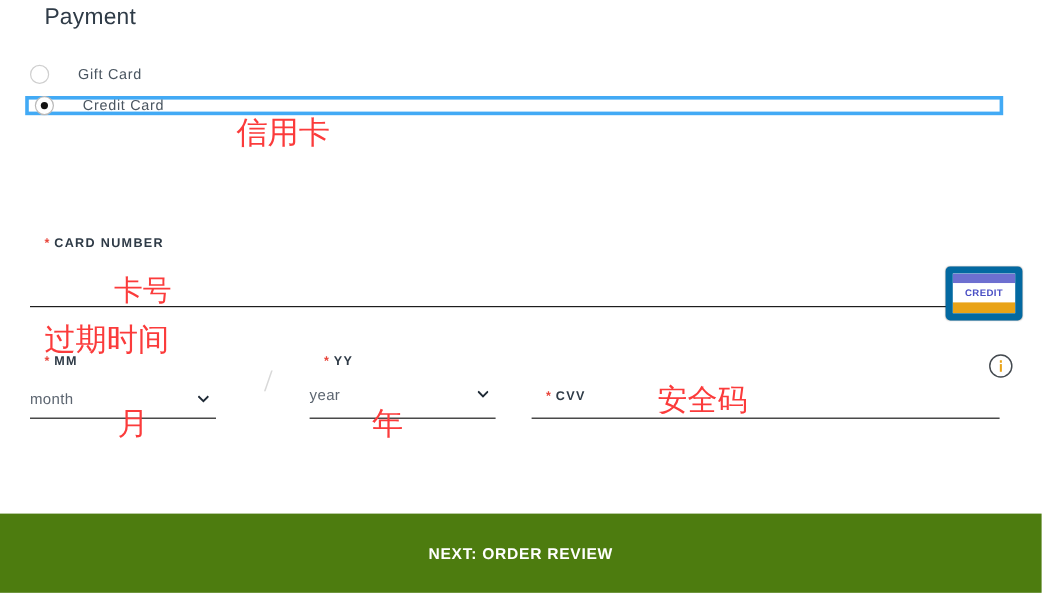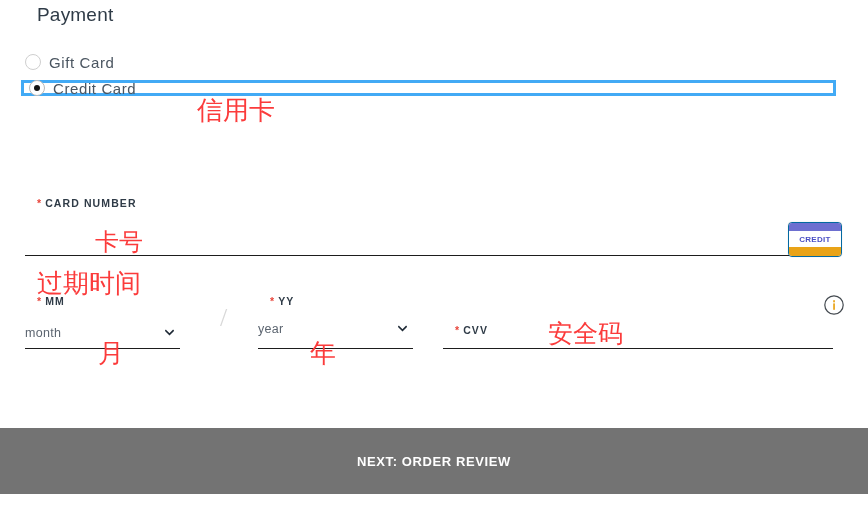--- a/index.html
+++ b/index.html
@@ -68,22 +68,22 @@
     left: 50%;
     top: 50%;
     width: 6px;
     height: 6px;
     margin-left: -3px;
     margin-top: -3px;
     border-radius: 50%;
     background: #141414;
   }
   .radio-label {
-    margin-left: 8px;
-    font-size: 15px;
+    margin-left: 24px;
+    font-size: 12px;
     color: #4a5560;
     letter-spacing: 0.6px;
   }
 
   
   .annot {
     color: #fb3b3b;
     font-family: "DejaVu Sans", "Liberation Sans", sans-serif;
     font-weight: 400;
     white-space: nowrap;
@@ -109,21 +109,21 @@
   }
 
   
   #credit-card-badge {
     left: 776px;
     top: 222px;
     width: 52px;
     height: 33px;
     border-radius: 4px;
     background: #ffffff;
-    border: 1px solid #0369a1;
+    border: 6px solid #0369a1;
     overflow: hidden;
     box-shadow: 0 0 1px rgba(0,0,0,.25);
   }
   #credit-card-badge .cc-top {
     height: 8px;
     background: #6d6fd0;
   }
   #credit-card-badge .cc-mid {
     height: 16px;
     background: #ffffff;
@@ -185,21 +185,21 @@
     height: 22px;
   }
 
   
   #next-button {
     position: absolute;
     left: 0;
     top: 428px;
     width: 868px;
     height: 66px;
-    background: #737373;
+    background: #4d7c0f;
     color: #ffffff;
     display: flex;
     align-items: center;
     justify-content: center;
     font-size: 13px;
     font-weight: bold;
     letter-spacing: 0.6px;
     cursor: pointer;
     border: none;
     font-family: "Liberation Sans", sans-serif;

